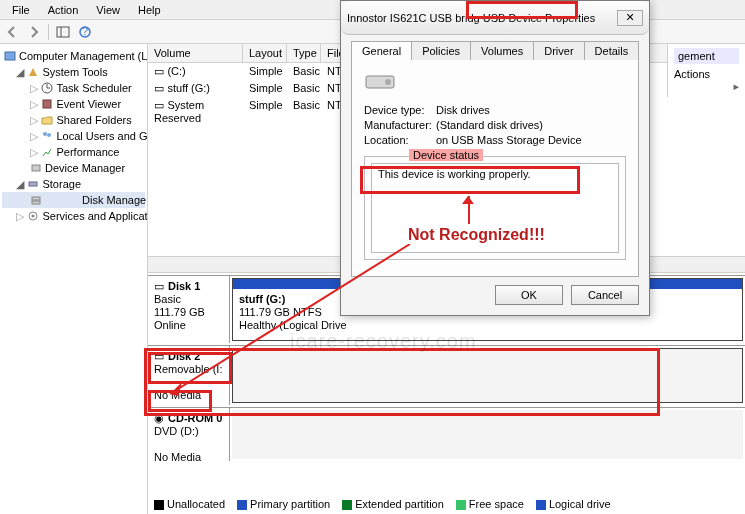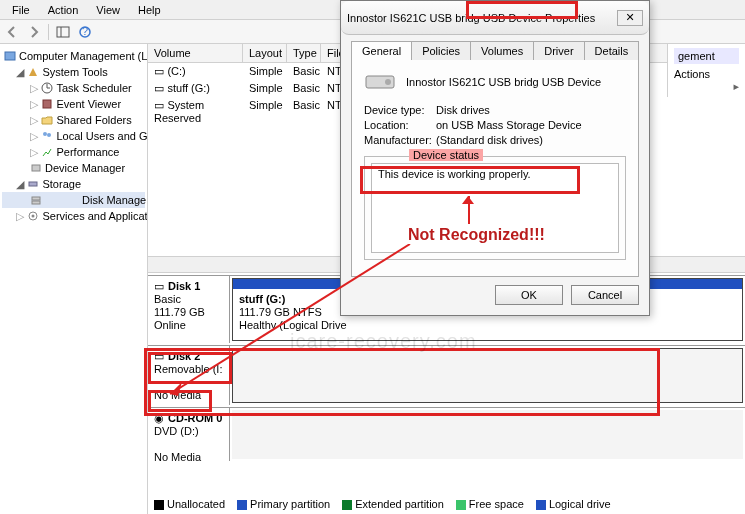--- a/index.html
+++ b/index.html
@@ -313,33 +313,32 @@
       <div class="tab">Details</div>
     </div>
     <div class="tab-pane">
       <div style="display:flex;gap:10px;align-items:center;margin-bottom:10px">
         <span>
             <svg width="32" height="24">
               <rect x="2" y="6" width="28" height="12" rx="2" fill="#d8d8d8" stroke="#888"></rect>
               <ellipse cx="24" cy="12" rx="3" ry="3" fill="#aaa"></ellipse>
             </svg>
           </span>
-        <span>Innostor IS621C USB bridg USB Device</span>
       </div>
       <div class="dev-row">
           <span class="k">Device type:</span>
           <span>Disk drives</span>
         </div>
       <div class="dev-row">
+          <span class="k">Manufacturer:</span>
+          <span>(Standard disk drives)</span>
+        </div>
+      <div class="dev-row">
           <span class="k">Location:</span>
           <span>on USB Mass Storage Device</span>
-        </div>
-      <div class="dev-row">
-          <span class="k">Manufacturer:</span>
-          <span>(Standard disk drives)</span>
         </div>
       <div class="grp">
         <span class="grp-label">Device status</span>
         <div class="status-box">This device is working properly.</div>
       </div>
     </div>
     <div class="dlg-btns">
       <div class="btn">OK</div>
       <div class="btn">Cancel</div>
     </div>

